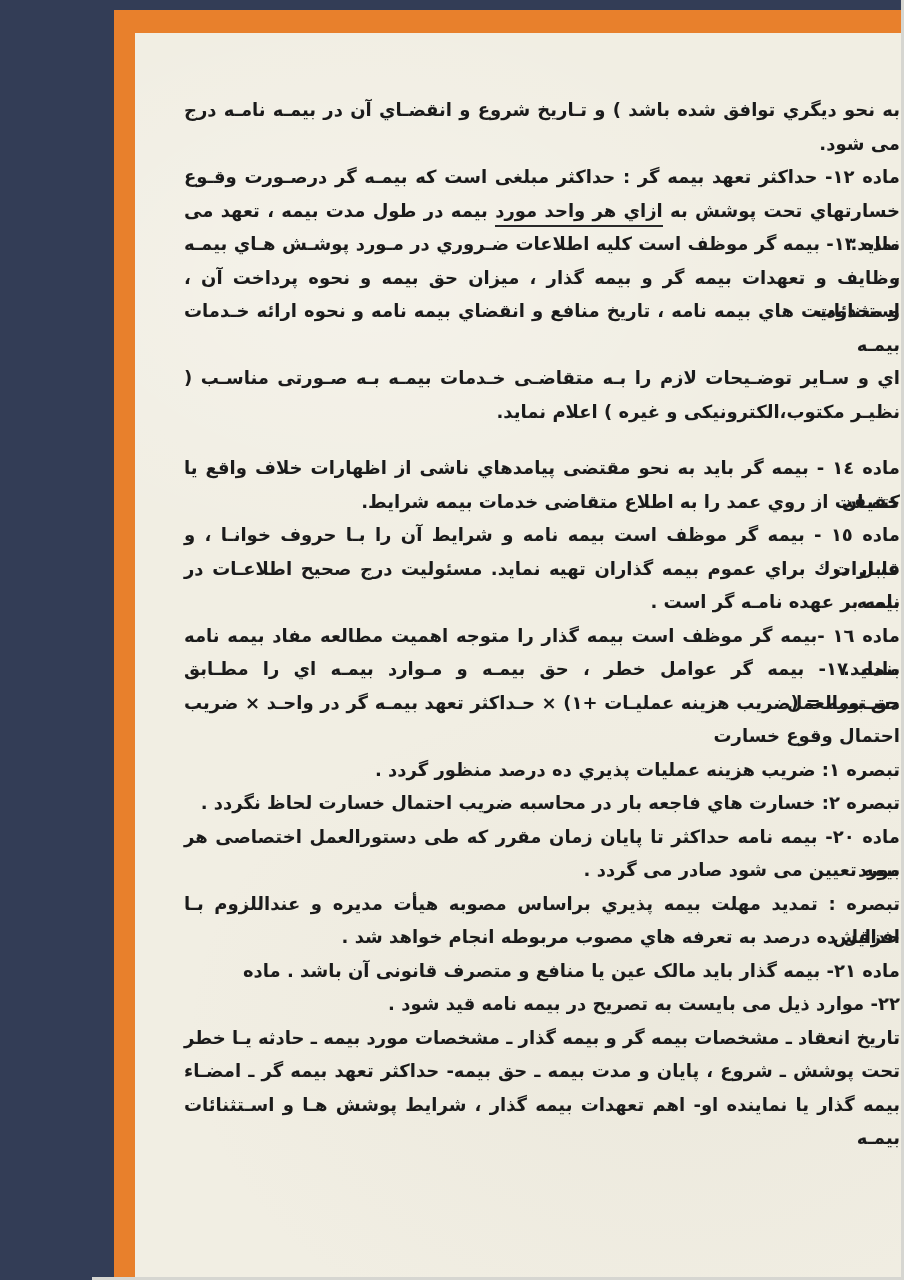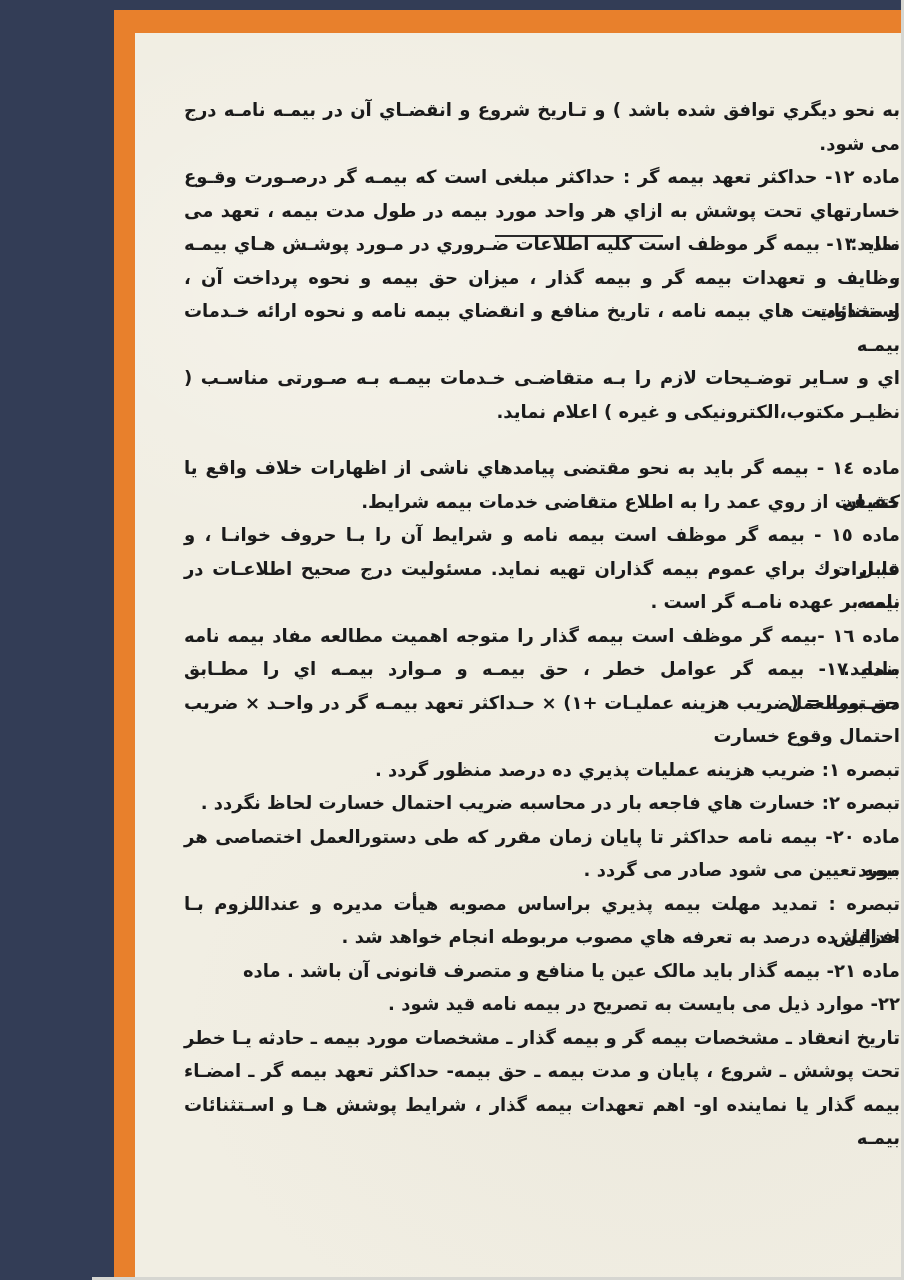--- a/index.html
+++ b/index.html
@@ -45,21 +45,21 @@
     white-space:normal;
     height:33.5px;
     overflow:visible;
   }
   .line.j{text-align:justify;text-align-last:justify;}
   .line.r{}
   .line.gap{margin-top:23px;}
   .line span{white-space:pre-wrap;}
   .line span.u{
     border-bottom:2.5px solid #2a2a2a;
-    padding-bottom:14px;
+    padding-bottom:4px;
   }
 </style>
 </head>
 <body>
 
 <div class="stage">
   <div class="frame-orange"></div>
   <div class="paper">
     <div class="textblock">
         <div class="line j"><span>به نحو ديگري توافق شده باشد ) و تـاريخ شروع و انقضـاي آن در بيمـه نامـه درج</span></div>

